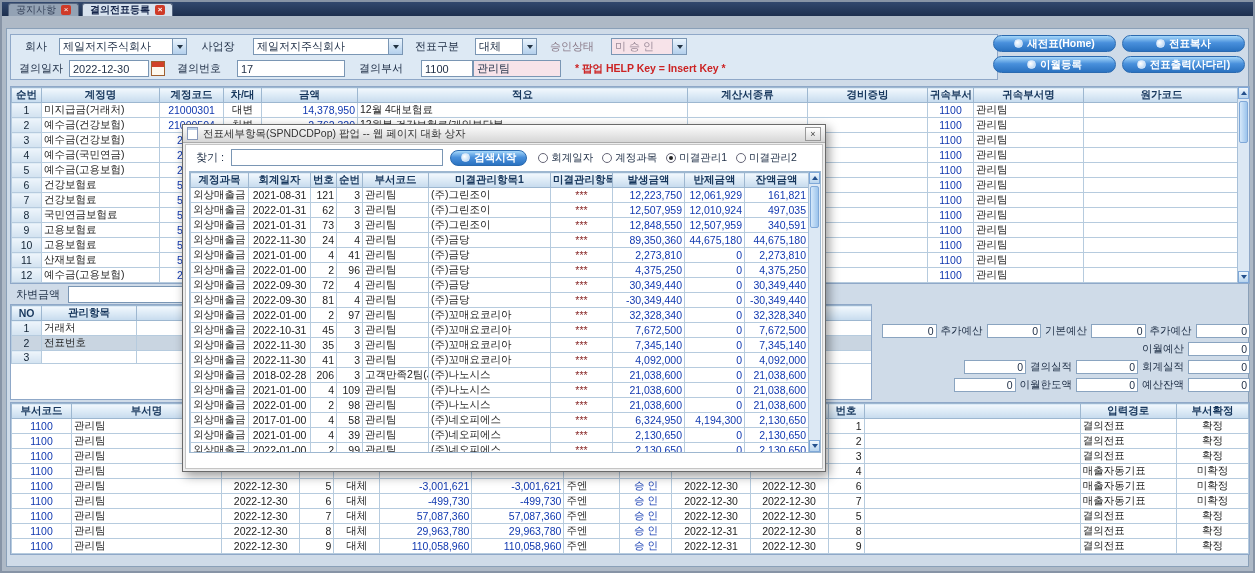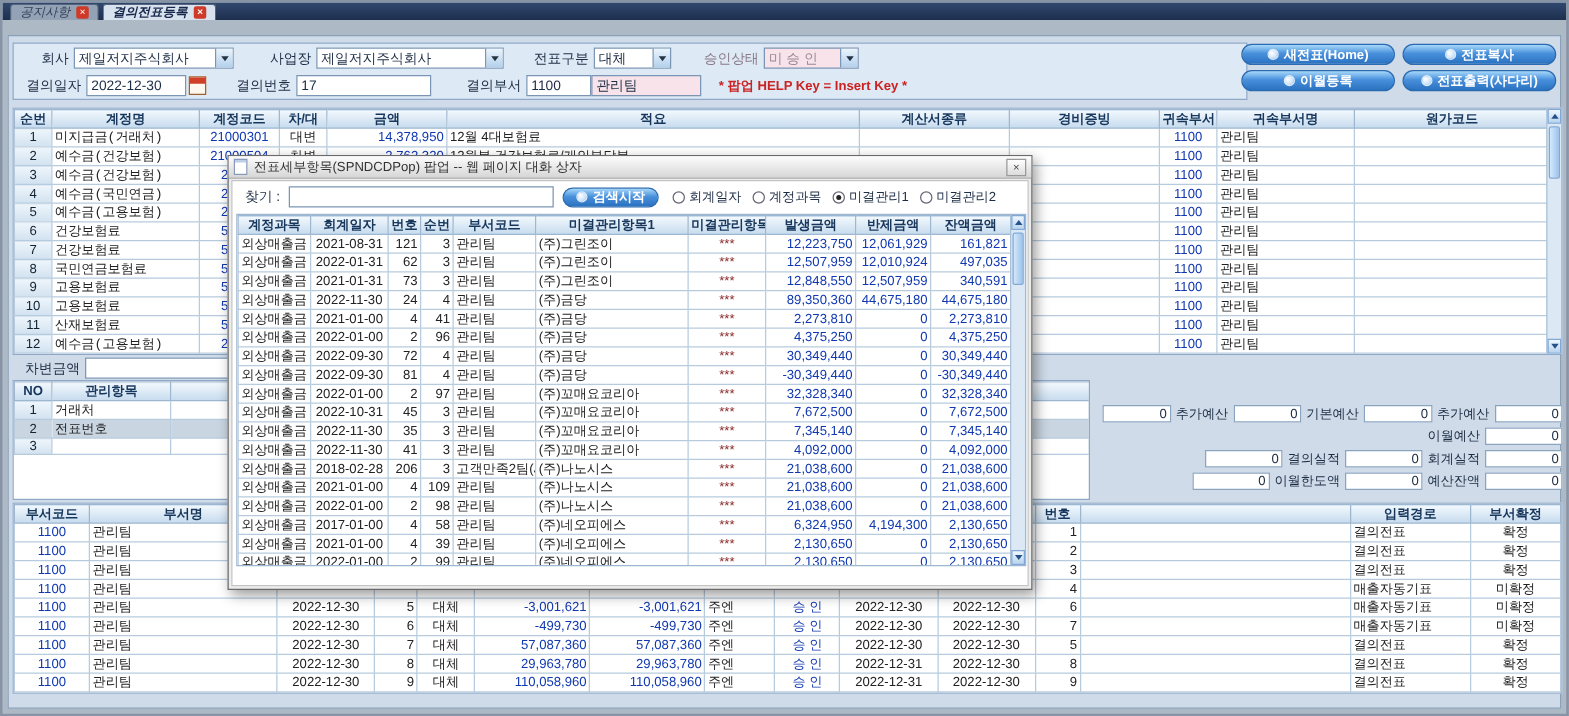--- a/index.html
+++ b/index.html
@@ -2,32 +2,32 @@
 <html><head>
 <meta charset="utf-8">
 <style>
   * { margin:0; padding:0; box-sizing:border-box; }
   body { background:#5a6878; font-family:"Liberation Sans","DejaVu Sans",sans-serif; }
   .screen { position:relative; width:1255px; height:573px; background:#aeb9c6; border:2px solid #8794a6; overflow:hidden; }
   .inner-bg { position:absolute; top:26px; left:4px; right:4px; bottom:4px; background:#cfdbe8; border:1px solid #8aa0b8; }
 
   
   .tabstrip { position:absolute; top:0; left:0; right:0; height:14px; background:linear-gradient(#31486e,#1d2f4e); display:flex; gap:3px; padding-left:6px; }
-  .tab { height:13px; margin-top:1px; padding:0 7px; display:flex; align-items:center; gap:5px; font-size:10px; border:1px solid #55657f; border-bottom:none; border-radius:3px 3px 0 0; cursor:default;font-style:italic; }
+  .tab { height:13px; margin-top:1px; padding:0 7px; display:flex; align-items:center; gap:5px; font-size:10px; border:1px solid #55657f; border-bottom:none; border-radius:3px 3px 0 0; cursor:default; }
   .tab.inactive { background:#93a2b4; color:#36425a; }
   .tab.active { background:#d7e2ee; color:#16264a; font-weight:bold; }
   .tab-close { width:10px; height:10px; background:#cf3a28; color:#fff; font-size:8px; line-height:10px; text-align:center; border-radius:2px; }
   .menustrip { position:absolute; top:14px; left:0; right:0; height:12px; background:#b9c6d4; }
   .menu-open { position:absolute; left:5px; top:0; height:11px; font-size:8px; font-weight:bold; font-style:italic; color:#fff; background:#c23026; padding:1px 7px 0 5px; border-radius:2px 8px 8px 2px; letter-spacing:.5px; }
 
   
   .formbar { position:absolute; left:8px; top:32px; width:988px; height:46px; background:#dde9f4; border:1px solid #8fa8c8; font-size:11px; color:#1c2c44; }
   .frow { position:absolute; left:6px; right:6px; display:flex; align-items:center; }
   .frow1 { top:3px; } .frow2 { top:25px; }
-  .flabel { display:inline-block; text-align:right; padding-right:4px; white-space:nowrap; }
+  .flabel { display:inline-block; text-align:center; padding-right:4px; white-space:nowrap; }
   .tbox { background:#fff; border:1px solid #7a96b4; height:17px; font-size:11px; padding:0 3px; display:inline-flex; align-items:center; white-space:nowrap; overflow:hidden; font-family:inherit; }
   .tbox.pink { background:#f7e3e9; }
   .combo { display:inline-flex; align-items:stretch; border:1px solid #7a96b4; background:#fff; height:17px; }
   .combo .combo-text { padding:0 3px; font-size:11px; display:flex; align-items:center; white-space:nowrap; overflow:hidden; }
   .combo.pink { background:#f7e3e9; }
   .combo-btn { width:14px; background:linear-gradient(#eaf4fd,#b4d0ec); border-left:1px solid #7a96b4; display:flex; align-items:center; justify-content:center; }
   .arr-down { width:0; height:0; border-left:3px solid transparent; border-right:3px solid transparent; border-top:4px solid #234; }
   .cal-icon { width:14px; height:15px; margin-left:2px; border:1px solid #a06030; background:#fdf8ee; position:relative; }
   .cal-icon::before { content:""; position:absolute; top:0; left:0; right:0; height:5px; background:#d04028; }
   .help-red { color:#cc2222; font-size:10.5px; font-weight:bold; margin-left:14px; white-space:nowrap; }
@@ -36,21 +36,21 @@
   .toolbar { position:absolute; right:8px; top:33px; width:252px; display:grid; grid-template-columns:1fr 1fr; gap:4px 6px; }
   .pill { height:17px; border-radius:9px; border:1px solid #2a6ab0; background:linear-gradient(#a6d8fa,#4990dc 45%,#2a72c0); color:#fff; font-weight:bold; font-size:10.5px; display:flex; align-items:center; justify-content:center; gap:4px; font-family:inherit; cursor:pointer; white-space:nowrap; }
   .pill .ico { width:9px; height:9px; border-radius:50%; background:radial-gradient(circle at 35% 35%,#ffffff,#cfe4f8 60%,#8fb8e0); border:1px solid #dceafc; flex:0 0 auto; }
 
   
   table { border-collapse:collapse; table-layout:fixed; }
   th, td { border:1px solid #b6cbde; font-size:10.5px; padding:0 2px; overflow:hidden; white-space:nowrap; height:12px; color:#222; }
   th { background:linear-gradient(#f2f8fd,#c6dbee); color:#16365c; font-weight:bold; height:13px; border-color:#9db7d0; text-align:center; }
   .c-left { text-align:left; } .c-center { text-align:center; } .c-num { text-align:right; }
   .c-amt { text-align:right; color:#1038b0; } .c-code { text-align:center; color:#1038b0; }
-  .c-name { text-align:left;font-family:Liberation Mono, monospace; } .c-star { text-align:center; color:#8a2a2a; }
+  .c-name { text-align:left; } .c-star { text-align:center; color:#8a2a2a; }
   .c-appr { text-align:center; color:#1038b0; }
   .c-rowhdr { background:linear-gradient(#eef5fb,#d2e2f0); text-align:center; color:#123; }
   .gridbox { position:absolute; background:#fff; border:1px solid #8fa8c8; overflow:hidden; }
   .top-grid { left:8px; top:84px; width:1240px; height:198px; }
   .top-grid tbody tr:last-child td { background:#fbf3da; }
   .mini-grid { left:8px; top:302px; width:862px; height:96px; }
   .mini-grid tbody tr:nth-child(2) td { background:#c9d5e1; }
   .bottom-grid { left:8px; top:400px; width:1240px; height:153px; }
 
   

